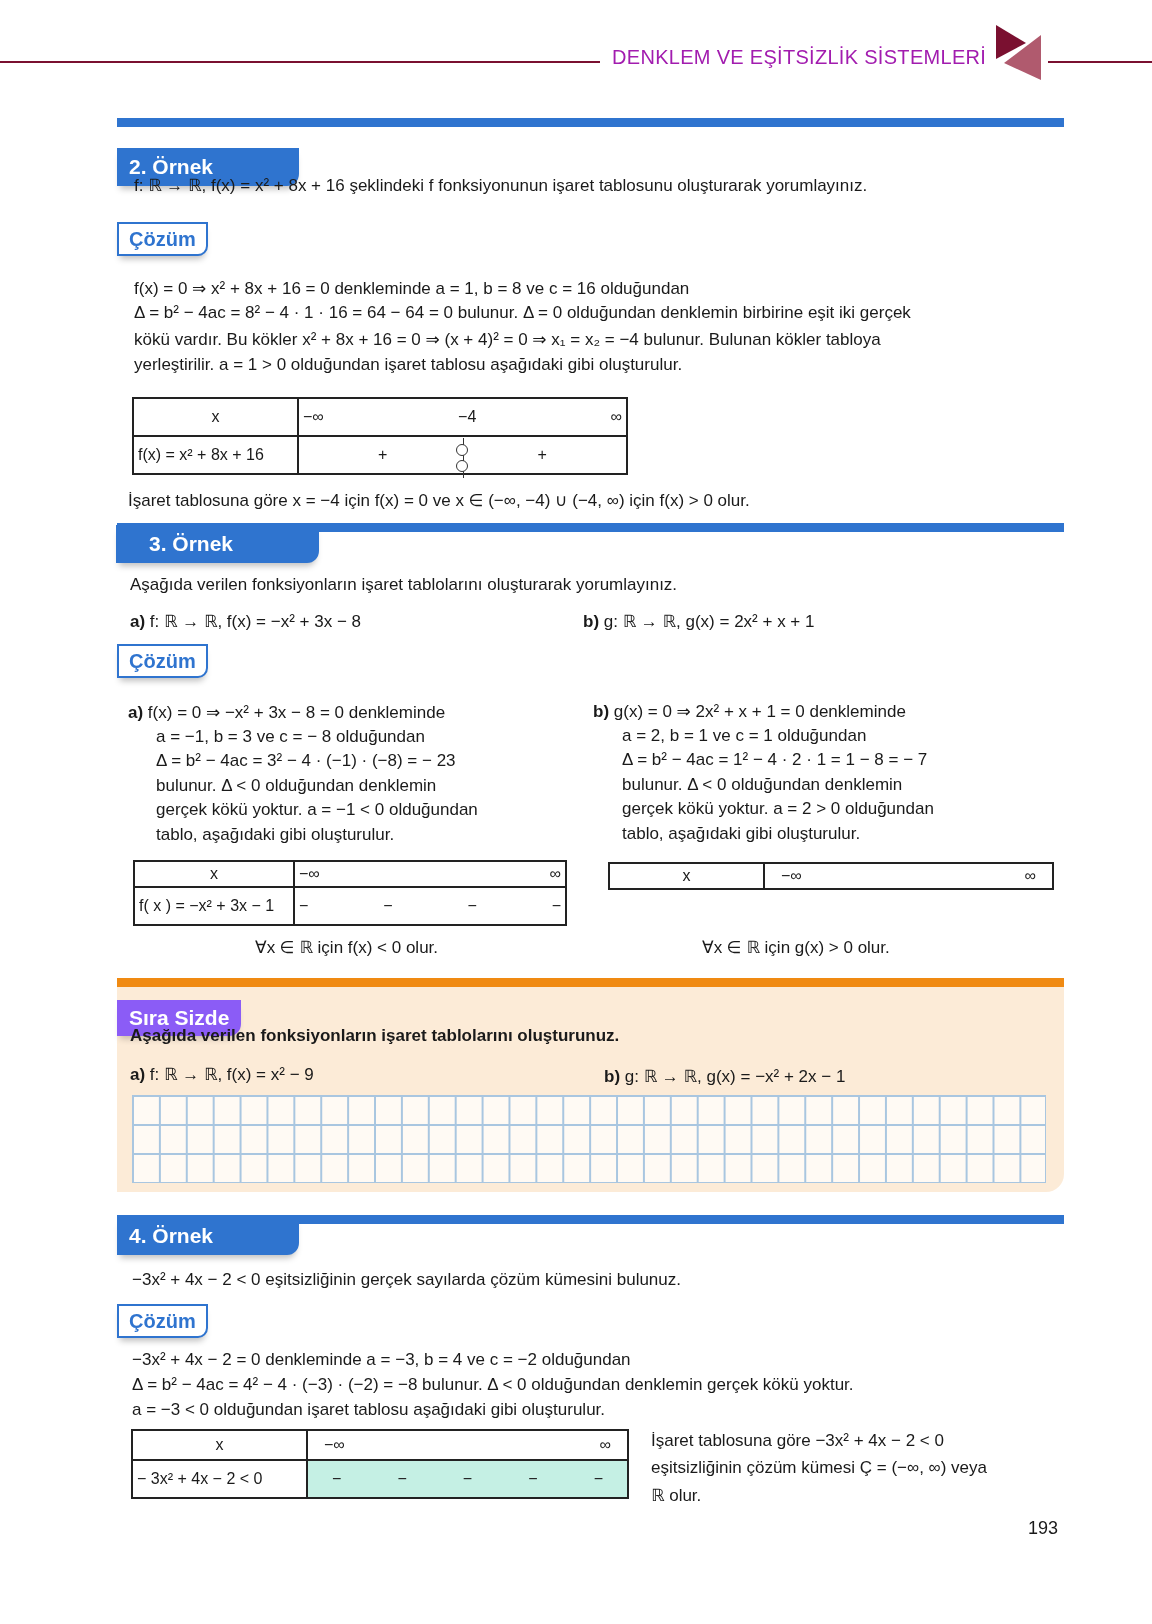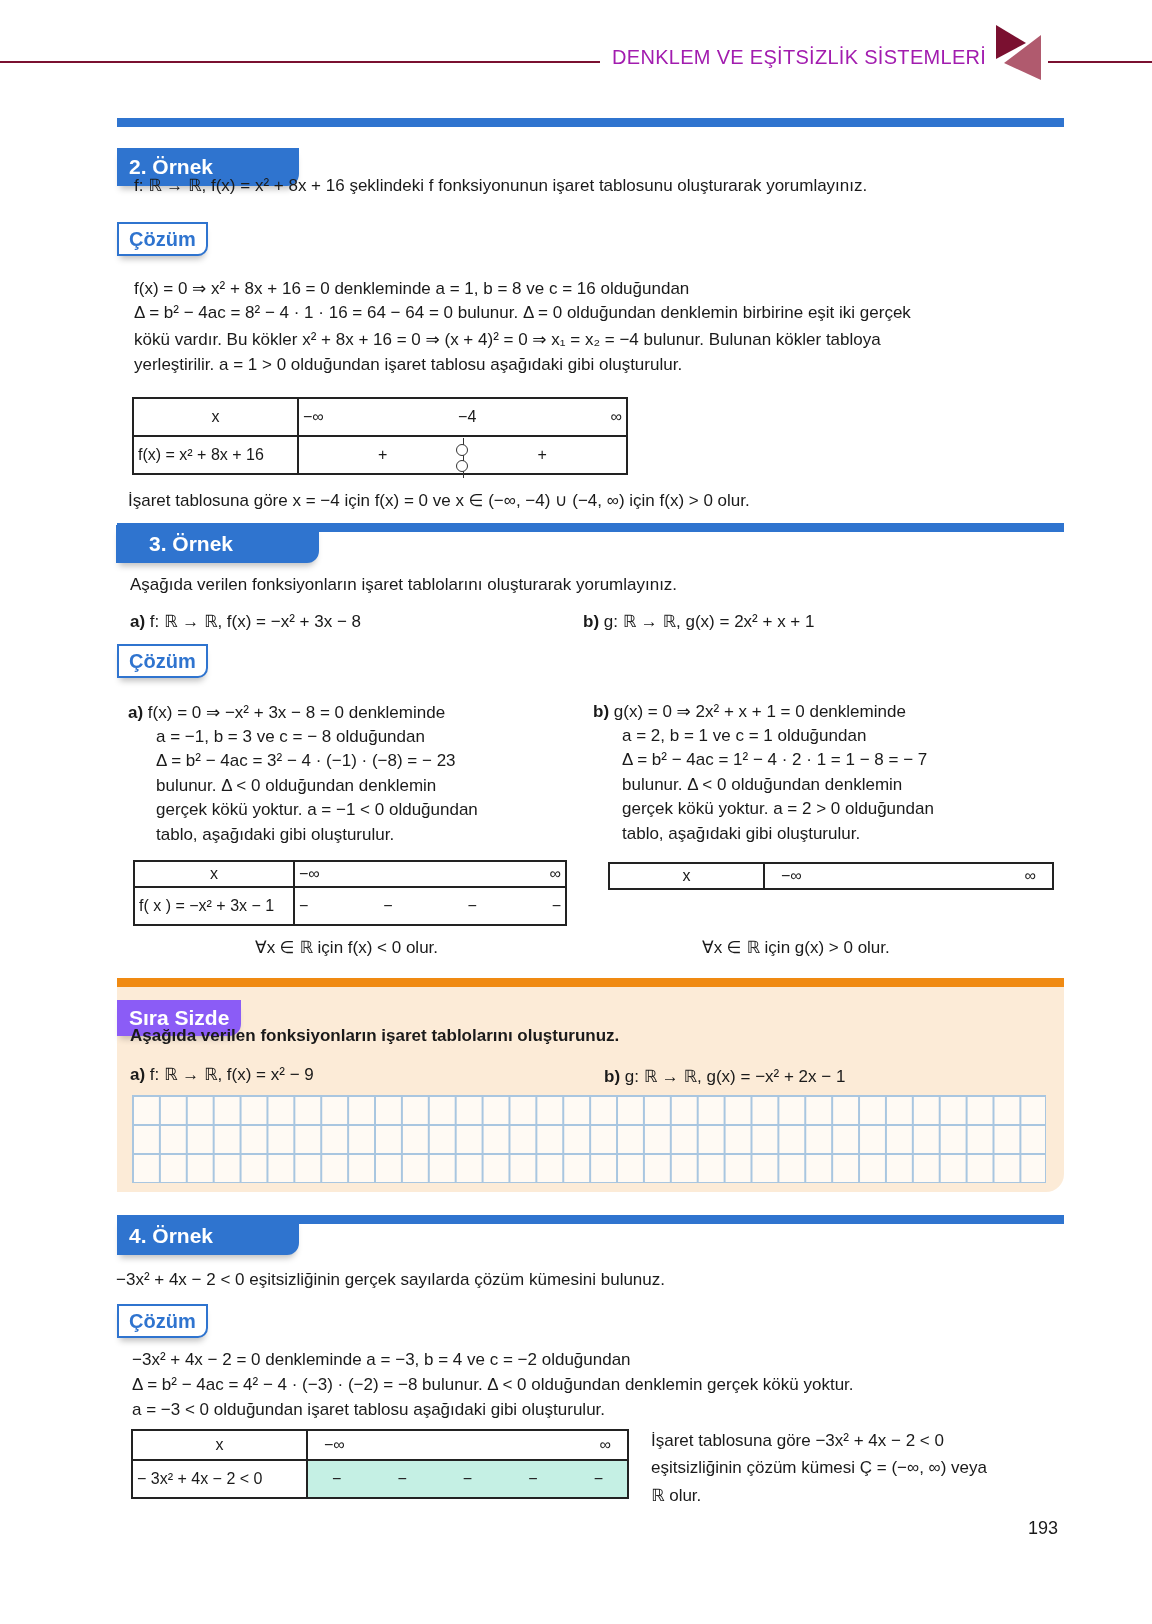--- a/index.html
+++ b/index.html
@@ -149,21 +149,21 @@
 <div class="abs sira-box"></div>
 <div class="abs sira-bar"></div>
 <div class="abs sira-tab">Sıra Sizde</div>
 <div class="abs line bold" style="left:130px;top:1026px;">Aşağıda verilen  fonksiyonların işaret tablolarını oluşturunuz.</div>
 <div class="abs line" style="left:130px;top:1064px;"><span class="bold">a)</span> <span>f: ℝ → ℝ,  f(x) = x² − 9</span></div>
 <div class="abs line" style="left:604px;top:1066px;"><span class="bold">b)</span> <span>g: ℝ → ℝ,  g(x) = −x² + 2x − 1</span></div>
 <div class="abs grid"></div>
 
 <div class="abs section-bar" style="left:117px;top:1215px;width:947px;"></div>
 <div class="abs section-tab" style="left:117px;top:1217px;width:158px;">4. Örnek</div>
-<div class="abs line" style="left:116px;top:1270px;text-align:center;">−3x² + 4x − 2 &lt; 0  eşitsizliğinin gerçek sayılarda çözüm kümesini bulunuz.</div>
+<div class="abs line" style="left:132px;top:1270px;text-align:center;">−3x² + 4x − 2 &lt; 0  eşitsizliğinin gerçek sayılarda çözüm kümesini bulunuz.</div>
 <div class="abs cozum" style="left:117px;top:1304px;">Çözüm</div>
 <div class="abs line" style="left:132px;top:1350px;">−3x² + 4x − 2 = 0  denkleminde  a = −3, b = 4  ve  c = −2  olduğundan</div>
 <div class="abs line" style="left:132px;top:1375px;">Δ = b² − 4ac = 4² − 4 · (−3) · (−2) = −8  bulunur.  Δ &lt; 0  olduğundan denklemin gerçek kökü yoktur.</div>
 <div class="abs line" style="left:132px;top:1400px;">a = −3 &lt; 0  olduğundan işaret tablosu aşağıdaki gibi oluşturulur.</div>
 
 <table class="sign" style="left:131px;top:1429px;width:498px;">
   <tbody>
       <tr>
     <td style="width:165px;text-align:center;height:28px;">x</td>
     <td style="height:28px;">

